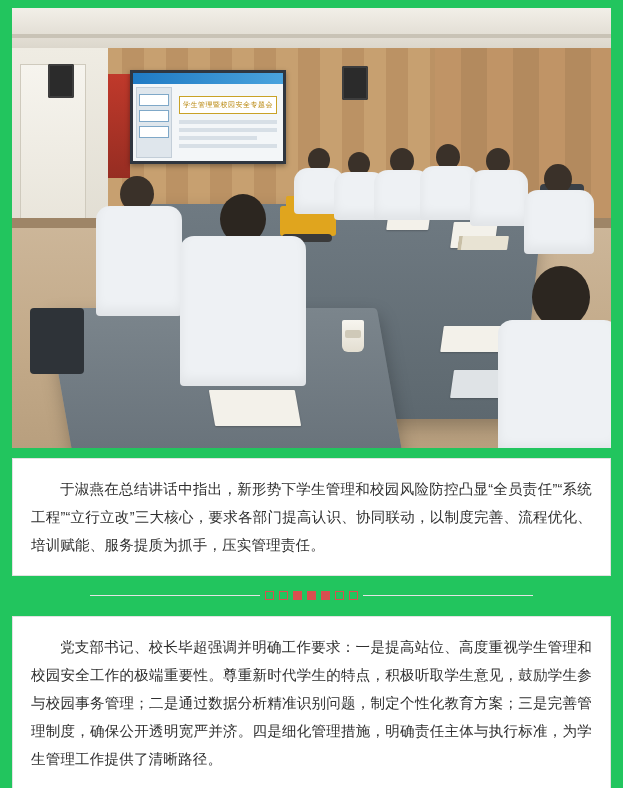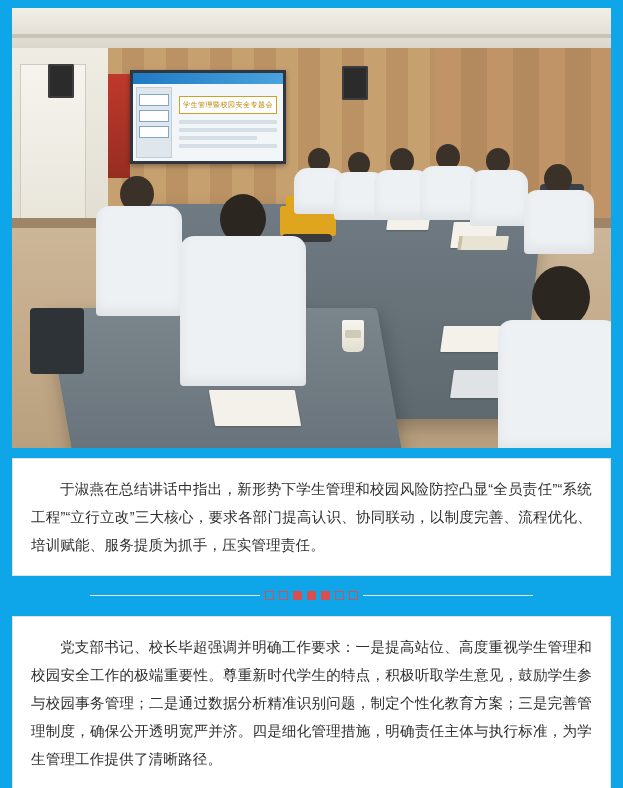--- a/index.html
+++ b/index.html
@@ -11,21 +11,21 @@
     height: 788px;
     background: #ffffff;
     font-family: "Liberation Sans", sans-serif;
     color: #333333;
     overflow: hidden;
   }
   .page {
     position: relative;
     width: 623px;
     height: 788px;
-    background: #0ea5e9;
+    background: #22c55e;
     box-sizing: border-box;
     padding: 8px 12px 0 12px;
   }
 
   
   .photo-wrap {
     position: relative;
     width: 599px;
     height: 440px;
     overflow: hidden;

